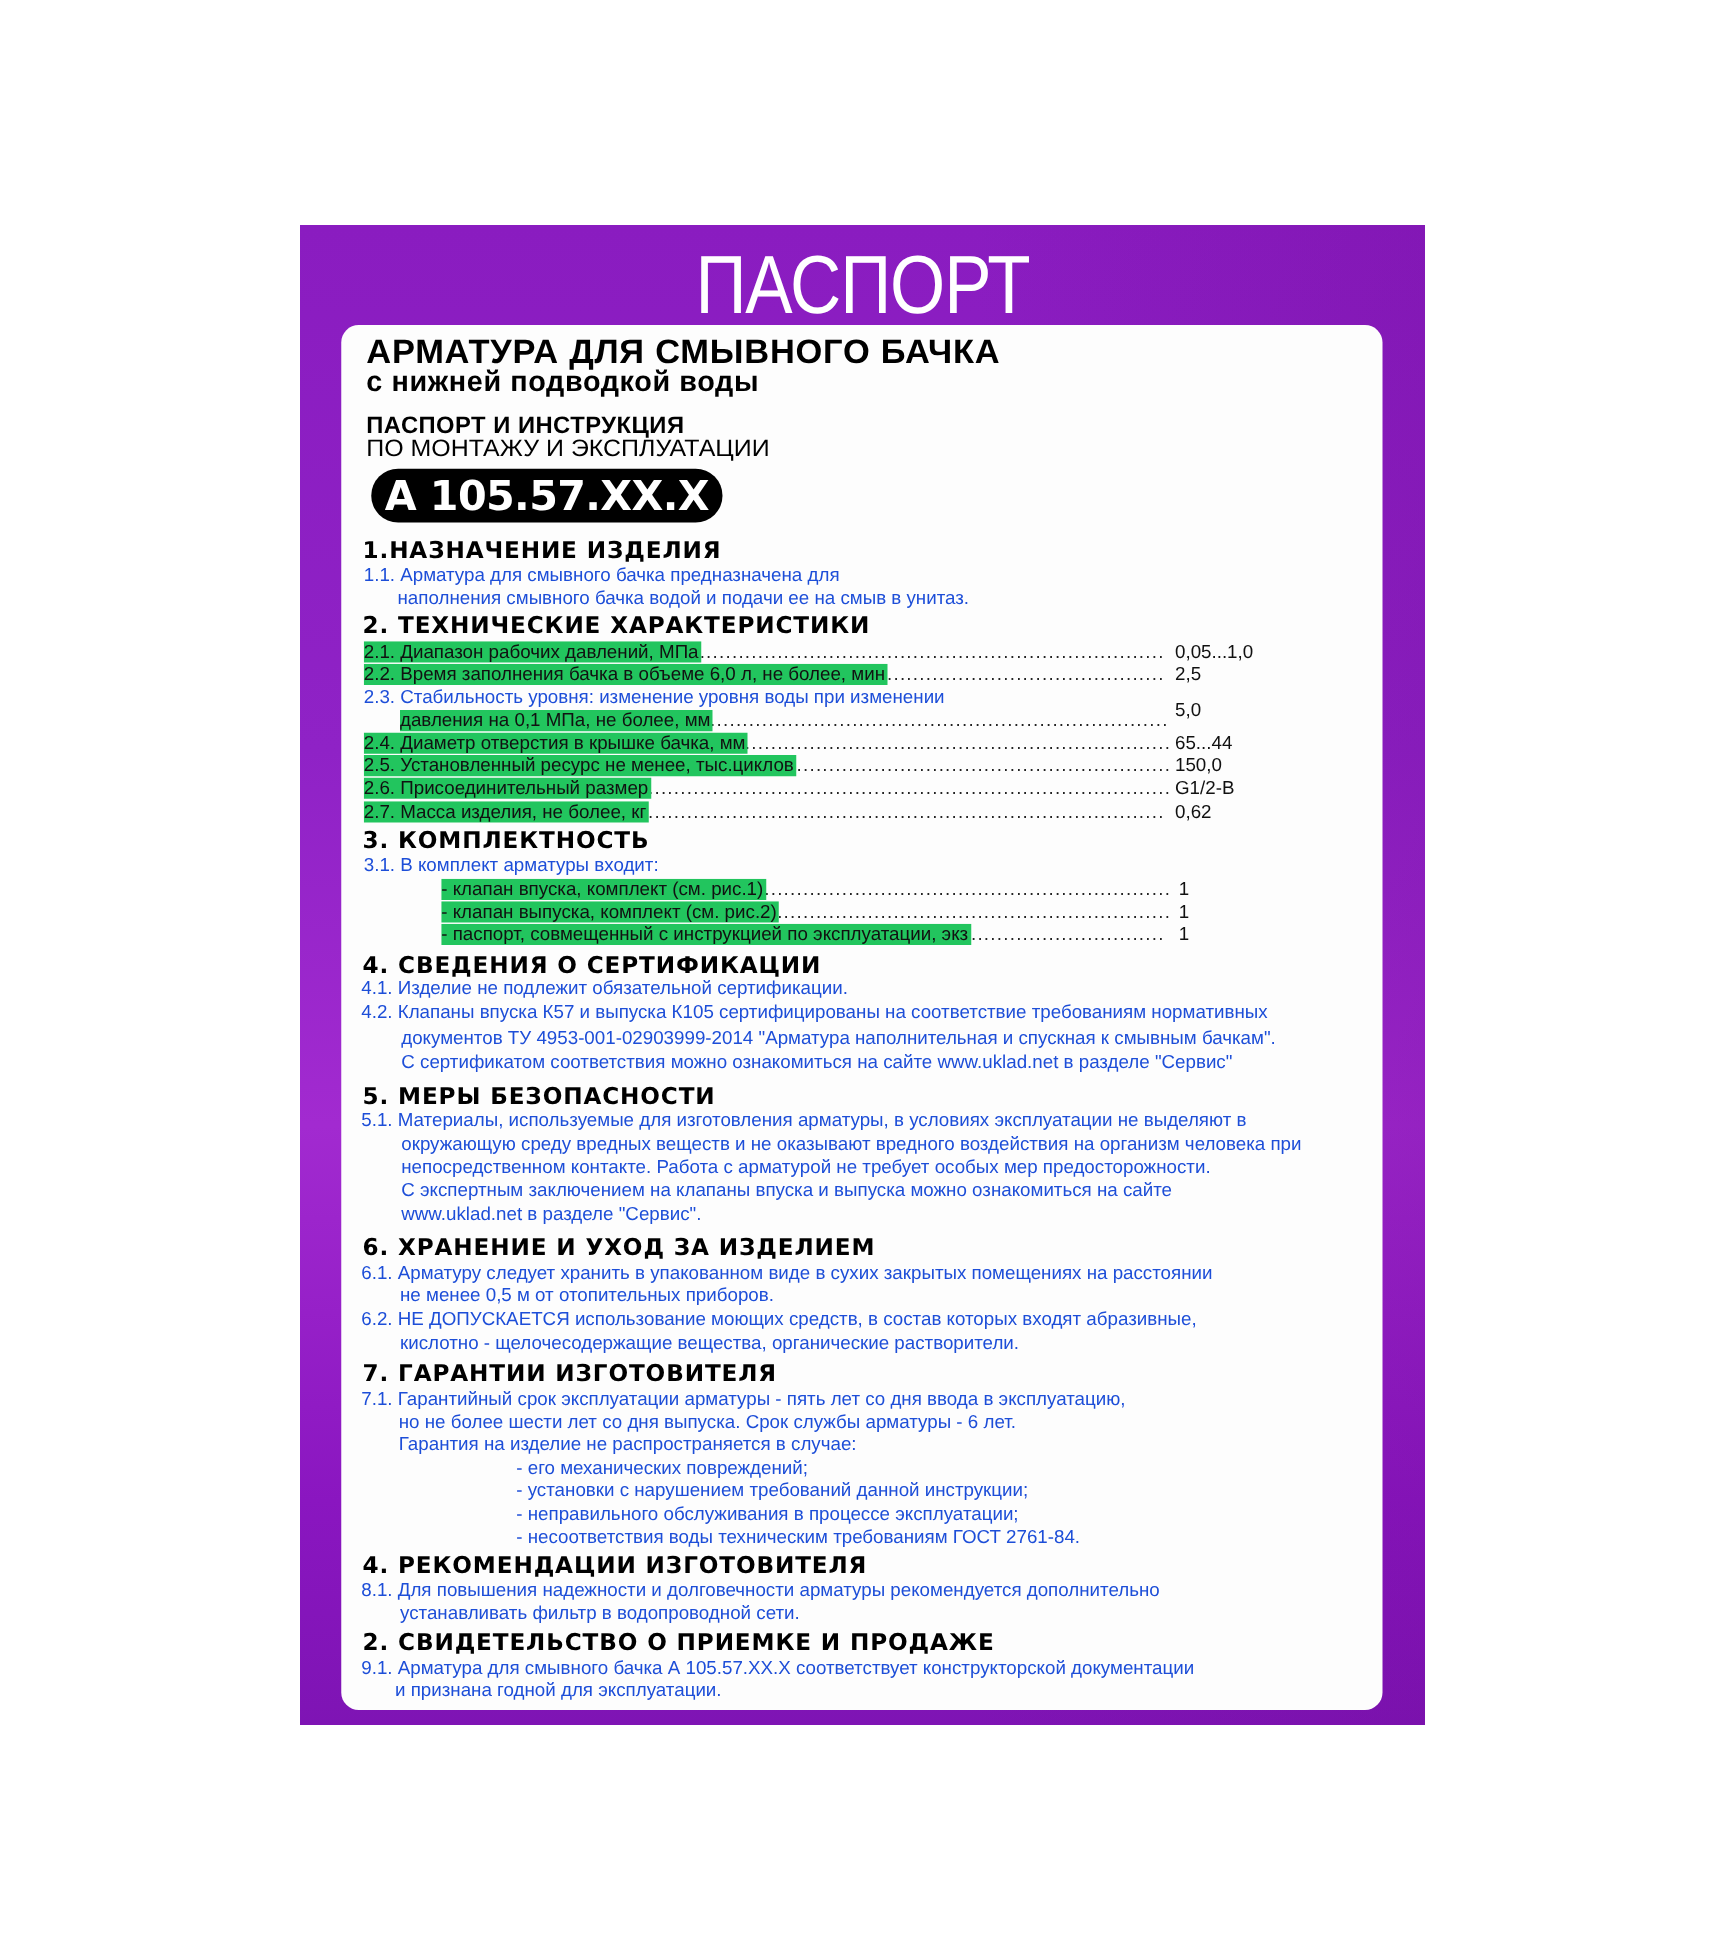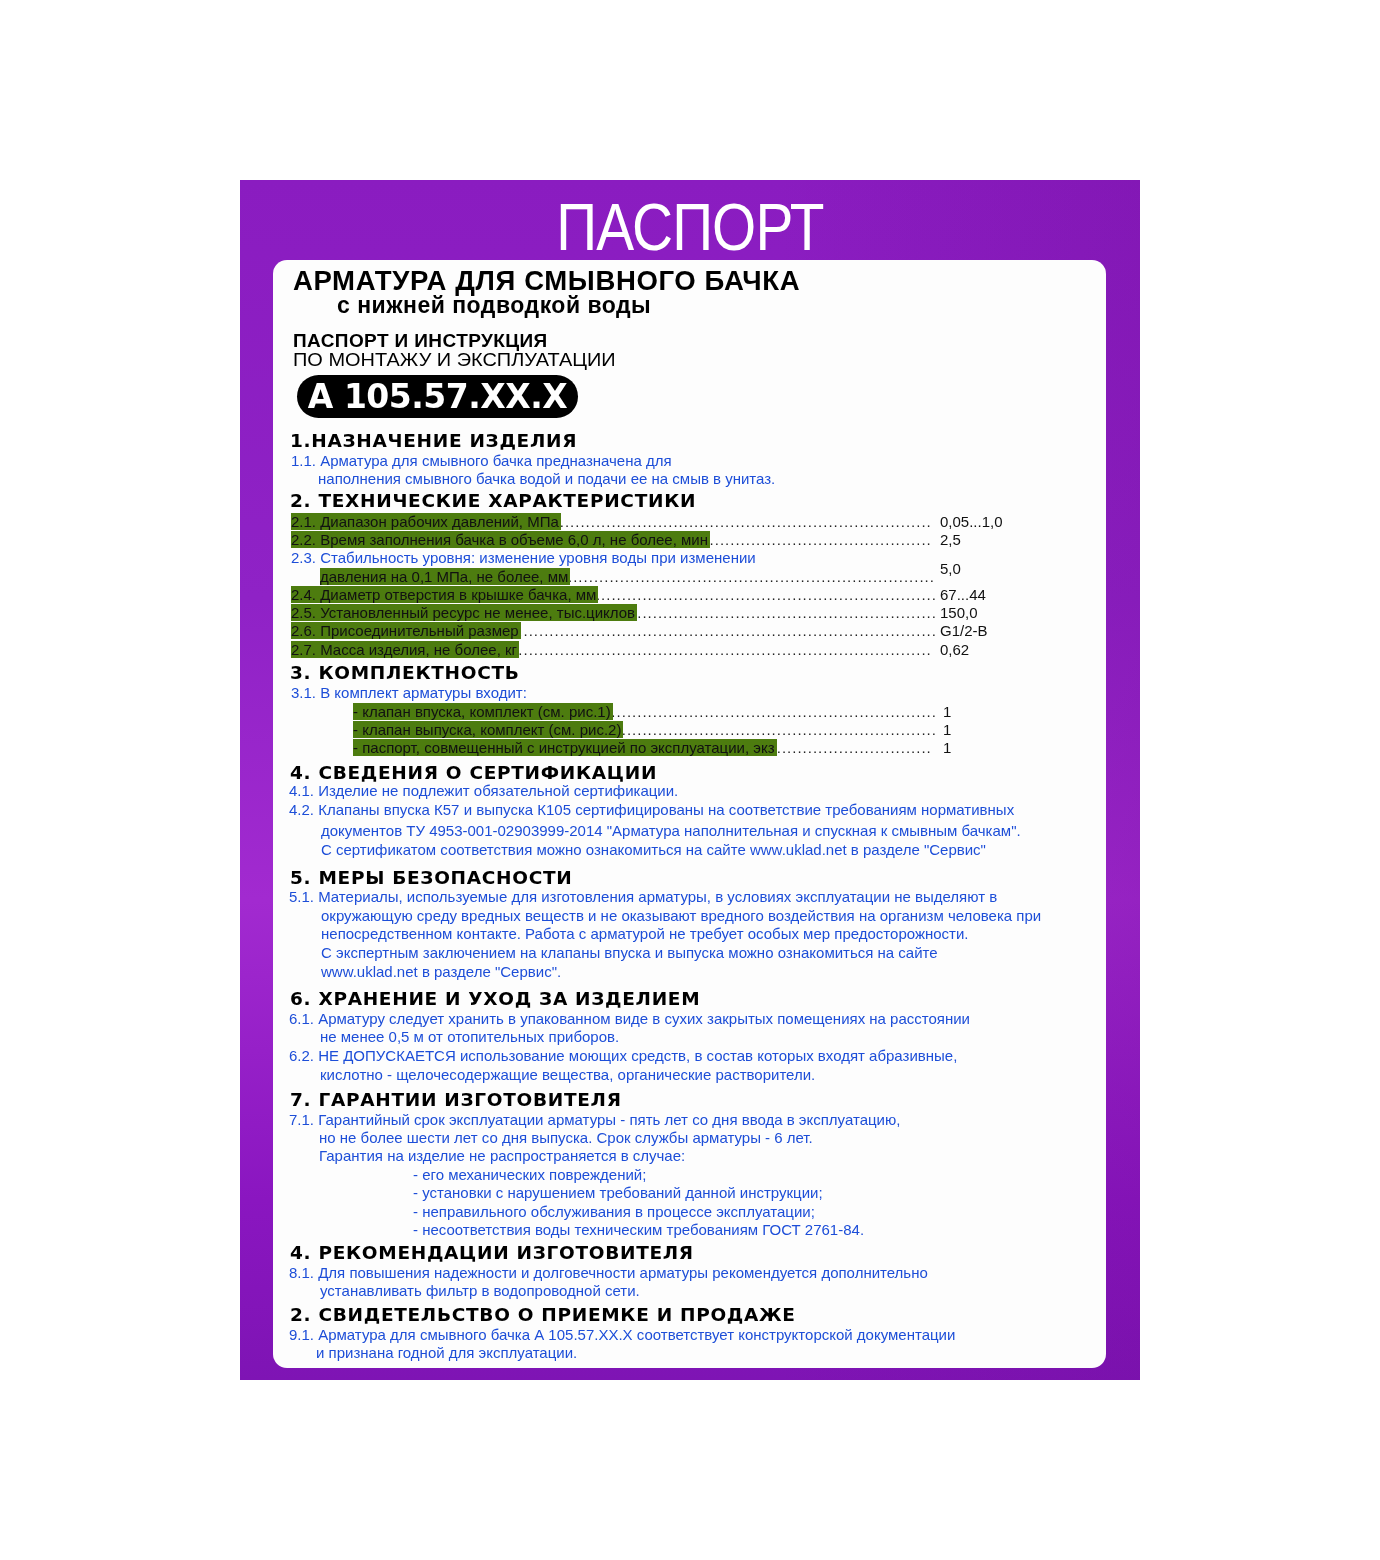--- a/index.html
+++ b/index.html
@@ -24,21 +24,21 @@
   }
   .card {
     position:absolute; left:273px; top:260px; width:833px; height:1108px;
     background:#fdfdfd; border-radius:14px;
   }
   .abs { position:absolute; white-space:nowrap; }
   .h-main {
     font-family:"Liberation Sans", sans-serif; font-weight:700; color:#000;
   }
   .h1 { left:293px; top:266px; font-size:27px; line-height:30px; letter-spacing:0.6px; transform:scaleX(1.02); transform-origin:left; }
-  .h2 { left:293px; top:292px; font-size:23px; line-height:26px; letter-spacing:0.5px;margin-left:44px; }
+  .h2 { left:293px; top:292px; font-size:23px; line-height:26px; letter-spacing:0.5px; }
   .h3 { left:293px; top:327px; font-size:19px; line-height:28px; letter-spacing:0.4px; }
   .h4 { left:293px; top:350px; font-size:19px; line-height:20px; font-weight:400; letter-spacing:0; transform:scaleX(1.05); transform-origin:left; }
   .badge {
     position:absolute; left:297px; top:375px; width:281px; height:43px;
     background:#000; border-radius:22px; color:#fff;
     font-family:"DejaVu Sans", sans-serif; font-weight:700; font-size:33px;
     text-align:center; line-height:43px; letter-spacing:-0.5px;
   }
   .sec-h {
     position:absolute; left:290px; font-weight:700; font-size:18.5px; color:#000;
@@ -46,21 +46,21 @@
     font-family:"DejaVu Sans", sans-serif;
   }
   .ln {
     position:absolute; font-size:15px; line-height:18px; color:#1d4ed8; white-space:nowrap;
     font-family:"Liberation Sans", sans-serif;
   }
   .lead {
     position:absolute; font-size:15px; line-height:18px; color:#111;
     font-family:"Liberation Sans", sans-serif; white-space:nowrap; overflow:hidden;
   }
-  .lead .txt { background:#4d7c0f; padding-right:2px; position:relative; z-index:1; }
+  .lead .txt { background:#22c55e; padding-right:2px; position:relative; z-index:1; }
   .lead .dots {
     position:absolute; left:0; right:0; top:0; z-index:0; overflow:hidden;
     color:#222; letter-spacing:1px;
   }
   .val { position:absolute; font-size:15px; line-height:18px; color:#111; white-space:nowrap; font-family:"Liberation Sans", sans-serif; }
 </style>
 </head>
 <body>
 
 <div class="panel"></div>
@@ -96,21 +96,21 @@
 <div class="lead" style="left:320px;top:568px;width:615px">
   <span class="dots">..............................................................................................................................................................................................</span>
   <span class="txt">давления на 0,1 МПа, не более, мм</span>
 </div>
 <div class="val" style="left:940px;top:560px">5,0</div>
 
 <div class="lead" style="left:291px;top:586px;width:644px">
   <span class="dots">..............................................................................................................................................................................................</span>
   <span class="txt">2.4. Диаметр отверстия в крышке бачка, мм</span>
 </div>
-<div class="val" style="left:940px;top:586px">67...44</div>
+<div class="val" style="left:940px;top:586px">65...44</div>
 
 <div class="lead" style="left:291px;top:604px;width:644px">
   <span class="dots">..............................................................................................................................................................................................</span>
   <span class="txt">2.5. Установленный ресурс не менее, тыс.циклов</span>
 </div>
 <div class="val" style="left:940px;top:604px">150,0</div>
 
 <div class="lead" style="left:291px;top:622px;width:644px">
   <span class="dots">..............................................................................................................................................................................................</span>
   <span class="txt">2.6. Присоединительный размер</span>

